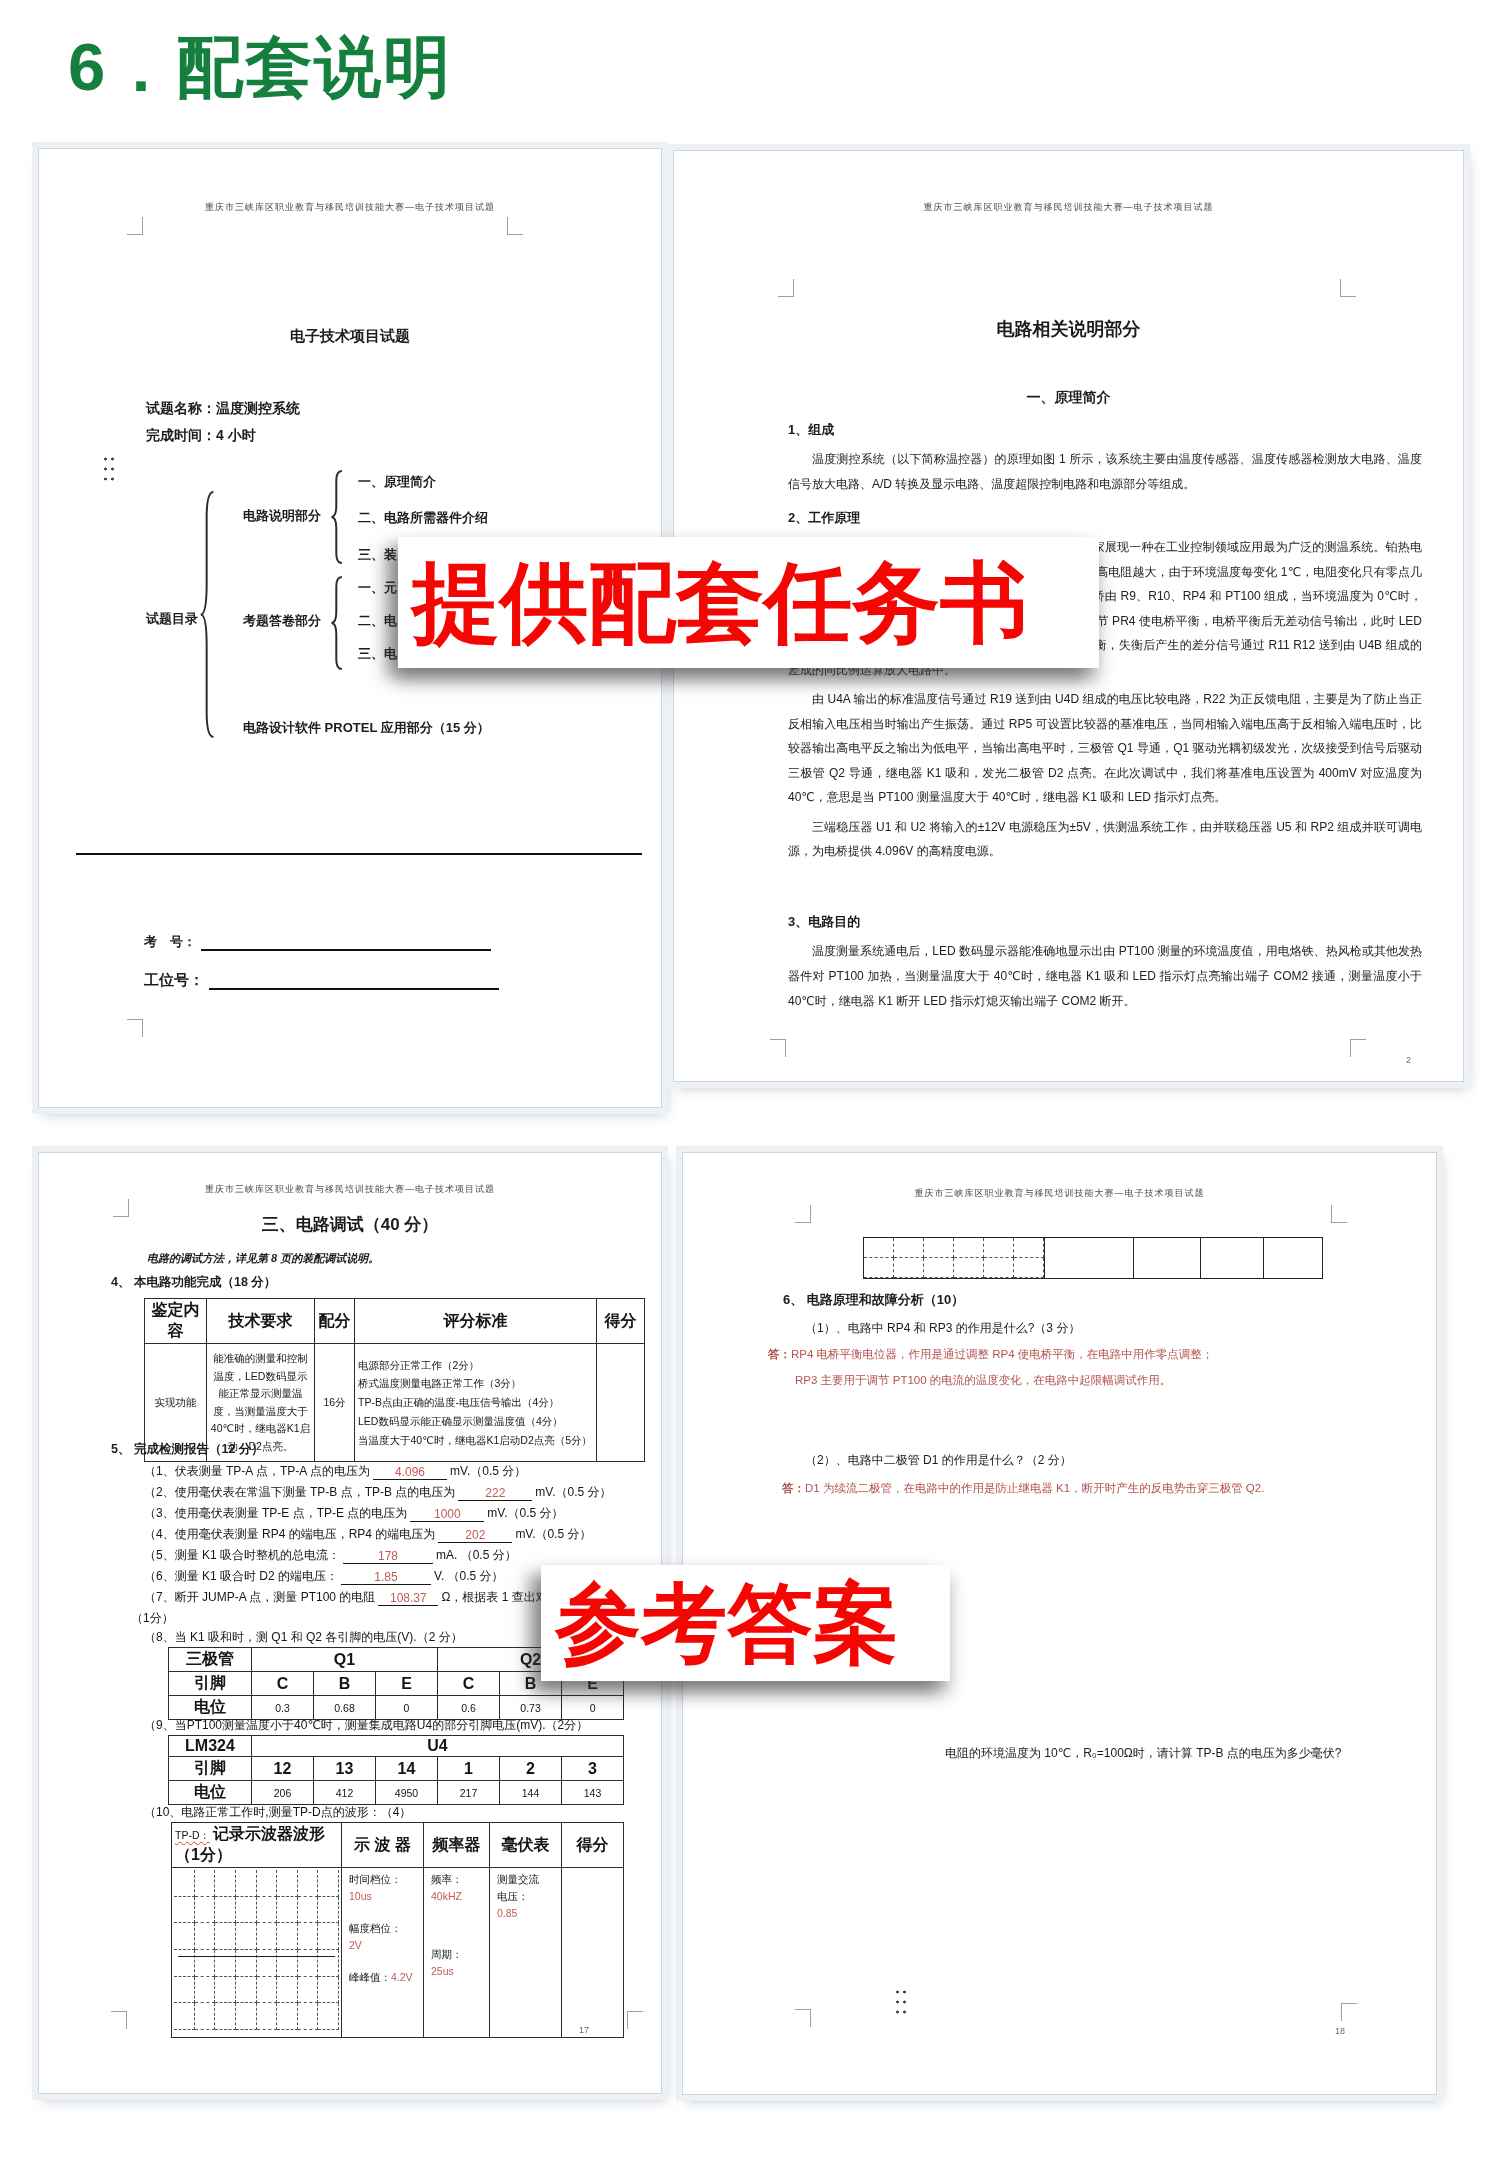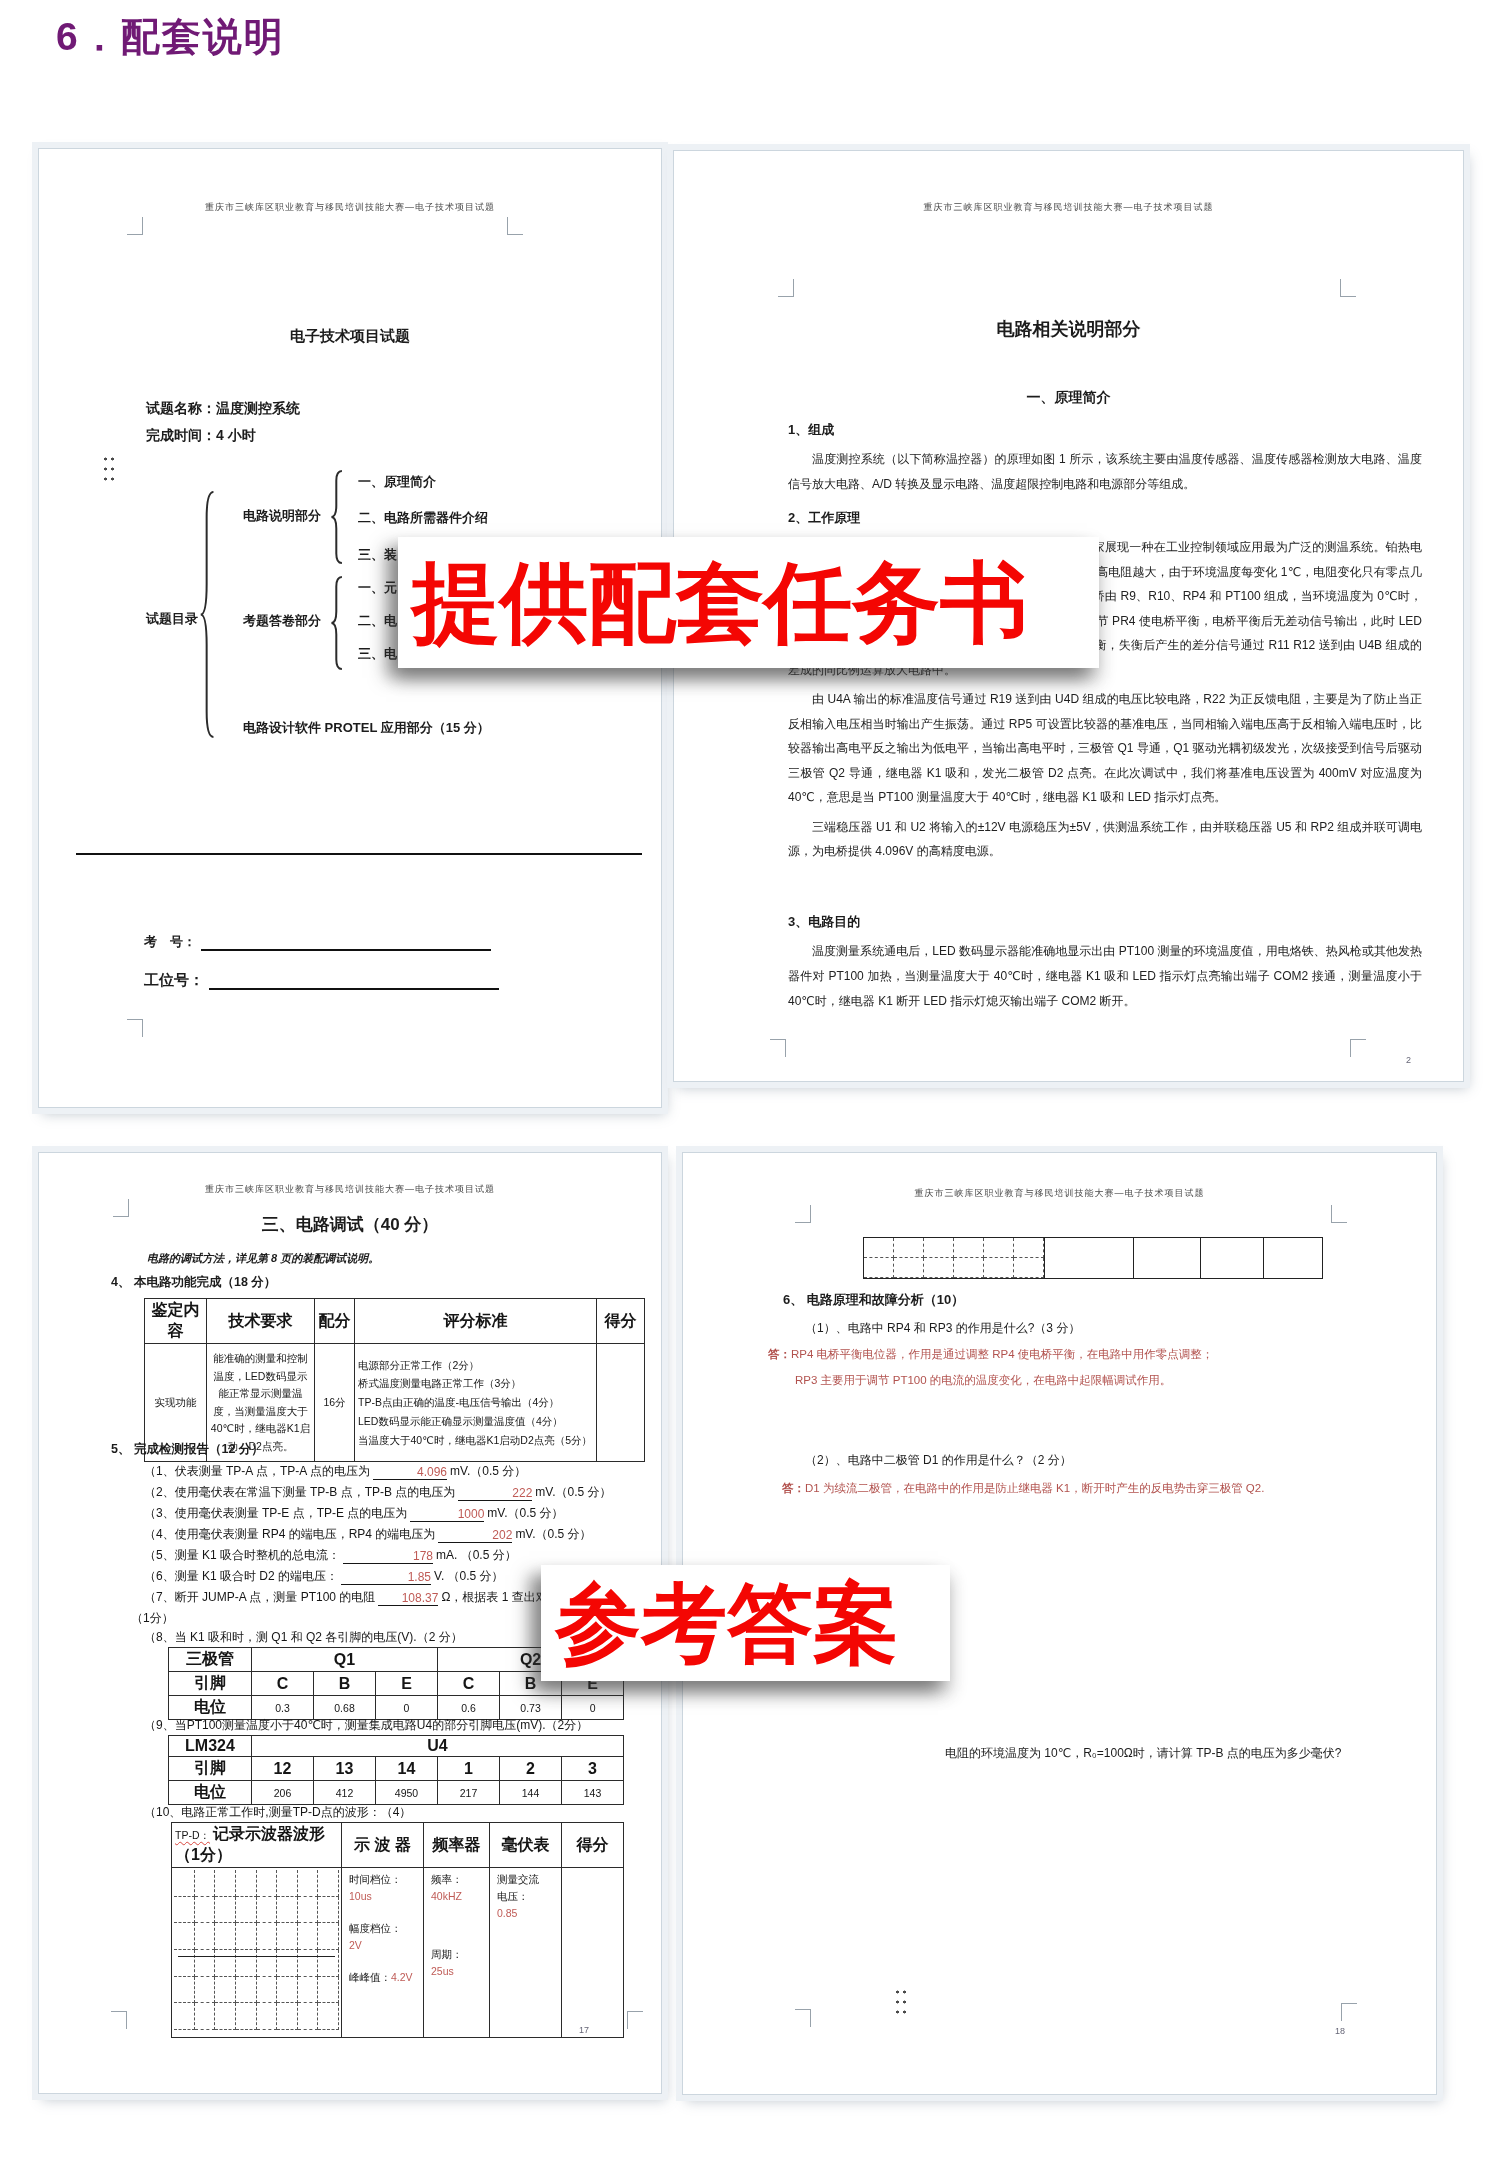--- a/index.html
+++ b/index.html
@@ -1,18 +1,18 @@
 <!DOCTYPE html>
 <html><head>
 <meta charset="utf-8">
 <style>
   html,body{margin:0;padding:0}
   body{width:1500px;height:2164px;position:relative;background:#fff;
        font-family:"Liberation Sans","DejaVu Sans",sans-serif;color:#1c1c1c;overflow:hidden}
-  h1{position:absolute;left:56px;top:10px;margin:0;font-size:39px;font-weight:700;color:#701a75;letter-spacing:2px}
+  h1{position:absolute;left:56px;top:10px;margin:12px;font-size:67px;font-weight:700;color:#15803d;letter-spacing:2px}
   .page{position:absolute;background:#fff;border:1px solid #ccd6de;
         box-shadow:0 0 0 6px #edf1f5,4px 6px 12px rgba(120,135,150,.45)}
   .hdr{position:absolute;left:0;right:0;text-align:center;font-size:9px;color:#4a4a4a;letter-spacing:1px}
   .cm{position:absolute;width:15px;height:17px;border:0 solid #98a2ab}
   .cm-tl{border-right-width:1px;border-bottom-width:1px}
   .cm-tr{border-left-width:1px;border-bottom-width:1px}
   .cm-bl{border-right-width:1px;border-top-width:1px}
   .cm-br{border-left-width:1px;border-top-width:1px}
   .ctr{position:absolute;left:0;right:0;text-align:center}
   .b{font-weight:700}
@@ -25,21 +25,21 @@
   .uline{display:inline-block;border-bottom:2px solid #111;height:13px;margin-left:5px;vertical-align:bottom}
   .para{position:absolute;font-size:12px;line-height:24.5px;text-align:justify;color:#222;overflow:hidden}
   .para p{margin:0 0 5px 0;text-indent:2em}
   .pno{position:absolute;font-size:9px;color:#667}
   .tb{position:absolute;border-collapse:collapse;table-layout:fixed}
   .tb td{border:1px solid #2b2b2b;font-size:10.5px;padding:1px 3px;text-align:center;vertical-align:middle;color:#151515}
   .tb .hd{font-weight:700;font-size:16px}
   .just{text-align:justify;line-height:17.5px;padding:2px 4px}
   .lines div{line-height:18.8px;text-align:left}
   .item{position:absolute;font-size:12px;white-space:nowrap;color:#161616}
-  .fill{display:inline-block;min-width:74px;border-bottom:1.5px solid #161616;text-align:right;height:14px;vertical-align:bottom;margin:0 3px}
+  .fill{display:inline-block;min-width:74px;border-bottom:1.5px solid #161616;text-align:center;height:14px;vertical-align:bottom;margin:0 3px}
   .rv{color:#bf5a55;filter:blur(.35px);font-style:normal;font-weight:400}
   .ra{position:absolute;font-size:11.5px;color:#b2524e;filter:blur(.5px);white-space:nowrap}
   .wavy{text-decoration:underline wavy #d8453c;text-decoration-thickness:1px;text-underline-offset:2px}
   .wavegrid{position:relative;display:grid;grid-template-columns:repeat(8,1fr);grid-template-rows:repeat(6,1fr);height:160px;margin:2px}
   .wavegrid i{border-right:1px dashed #555;border-bottom:1px dashed #555}
   .wavemid{position:absolute;left:4px;right:4px;top:86px;border-top:1.5px solid #222}
   .cellcol{display:flex;flex-direction:column;align-items:flex-start;padding:4px 4px;font-size:10.5px;gap:3px;text-align:left}
   .strip{position:absolute;display:flex;border:1.6px solid #222;background:#fff}
   .stripwave{display:grid;grid-template-columns:repeat(6,1fr);grid-template-rows:repeat(2,1fr)}
   .stripwave i{border-right:1px dashed #555;border-bottom:1px dashed #555}

